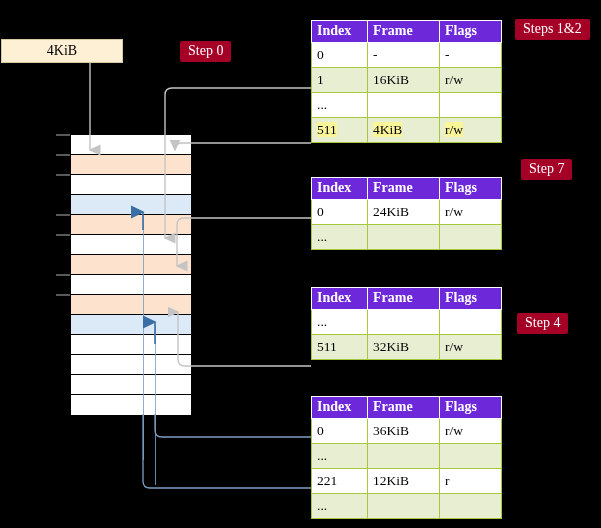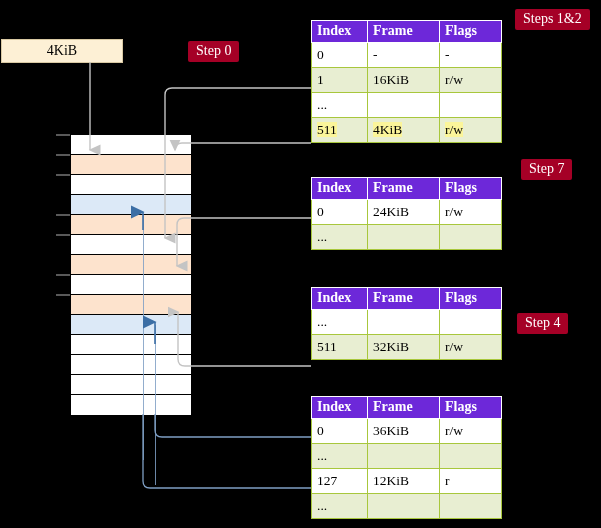--- a/index.html
+++ b/index.html
@@ -134,24 +134,24 @@
 </style>
 </head>
 <body>
 
 <div id="stage">
 
   <div class="src-box" style="left:1px; top:39px; width:120px; height:22px;">
     <span>4KiB</span>
   </div>
 
-  <div class="step-badge" style="left:188px; top:41px;text-align:center;">
+  <div class="step-badge" style="left:180px; top:41px;text-align:center;">
     <span>Step 0</span>
   </div>
-  <div class="step-badge" style="left:515px; top:9px;">
+  <div class="step-badge" style="left:515px; top:19px;">
     <span>Steps 1&amp;2</span>
   </div>
   <div class="step-badge" style="left:521px; top:159px;">
     <span>Step 7</span>
   </div>
   <div class="step-badge" style="left:517px; top:265px;margin-top:48px;">
     <span>Step 4</span>
   </div>
 
   <div id="memcol">
@@ -269,21 +269,21 @@
           <td class="col-index"><span>0</span></td>
           <td class="col-frame"><span>36KiB</span></td>
           <td class="col-flags"><span>r/w</span></td>
         </tr>
         <tr class="alt">
           <td class="col-index"><span>...</span></td>
           <td class="col-frame"><span></span></td>
           <td class="col-flags"><span></span></td>
         </tr>
         <tr class="plain">
-          <td class="col-index"><span>127</span></td>
+          <td class="col-index"><span>221</span></td>
           <td class="col-frame"><span>12KiB</span></td>
           <td class="col-flags"><span>r</span></td>
         </tr>
         <tr class="alt">
           <td class="col-index"><span>...</span></td>
           <td class="col-frame"><span></span></td>
           <td class="col-flags"><span></span></td>
         </tr>
       </tbody>
     </table>

